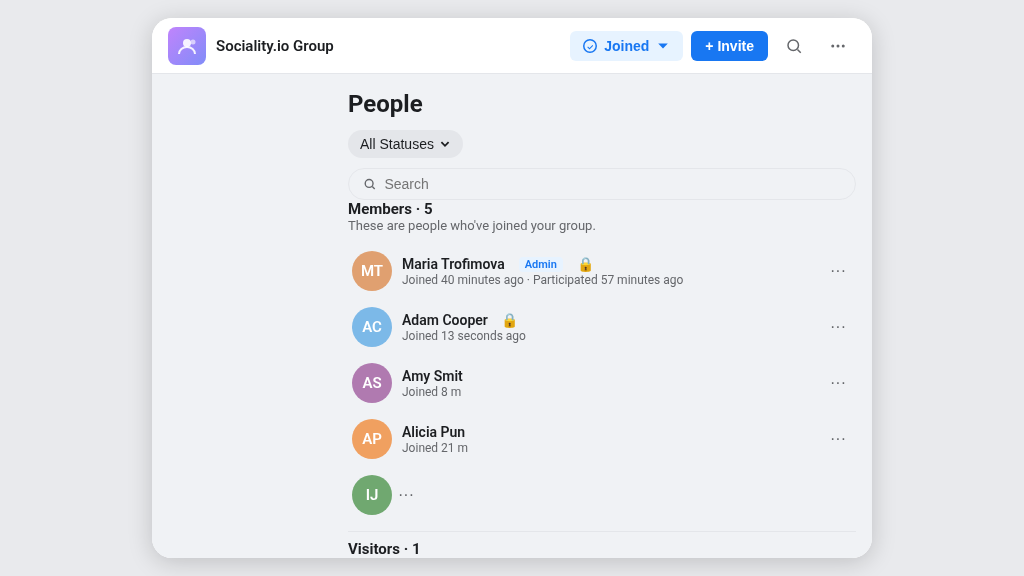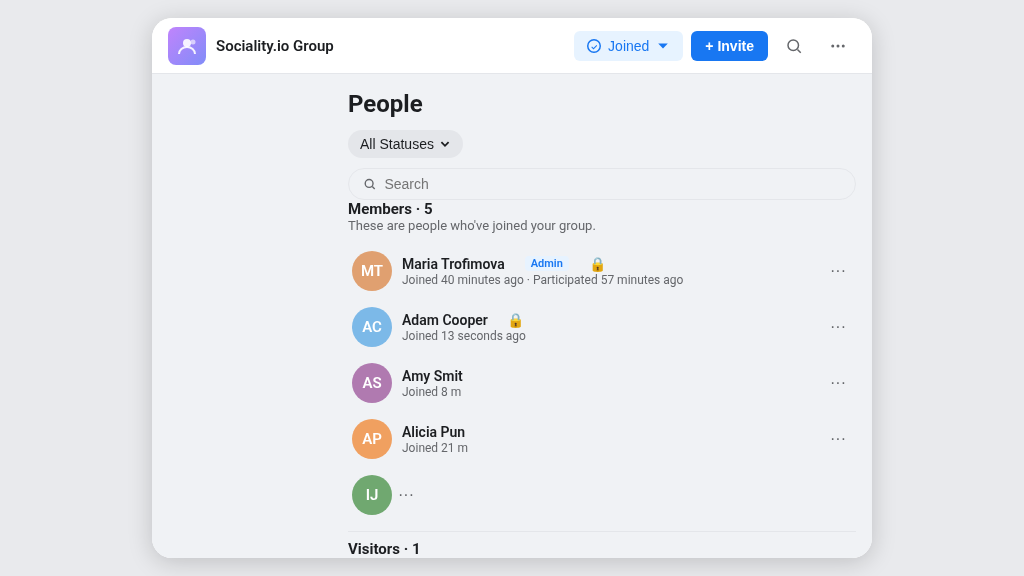--- a/index.html
+++ b/index.html
@@ -66,21 +66,21 @@
     }
     .btn-joined {
       display: flex;
       align-items: flex-end;
       gap: 6px;
       background: #e7f3ff;
       border: none;
       border-radius: 6px;
       padding: 7px 12px;
       font-size: 14px;
-      font-weight: 400;
+      font-weight: 700;
       color: #1877f2;
       cursor: pointer;
     }
     .btn-joined svg { width: 16px; height: 16px; }
     .btn-invite {
       display: flex;
       align-items: center;
       gap: 5px;
       background: #1877f2;
       border: none;
@@ -201,22 +201,22 @@
       font-weight: 600;
       color: #fff;
       overflow: hidden;
     }
     .member-info {
       flex: 1;
       margin-left: 10px;
     }
     .member-name-row {
       display: flex;
-      align-items: center;
-      gap: 20px;
+      align-items: flex-end;
+      gap: 14px;
     }
     .member-name {
       font-size: 14px;
       font-weight: 600;
       color: #1c1e21;
     }
     .badge-admin {
       background: #e7f3ff;
       color: #1877f2;
       font-size: 11px;

